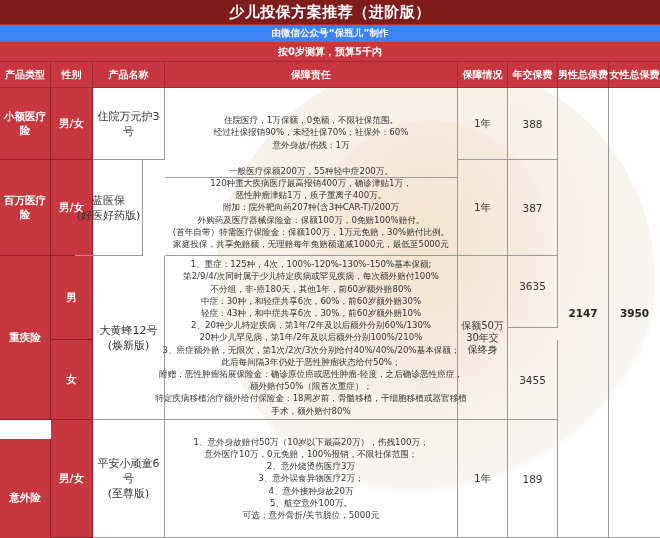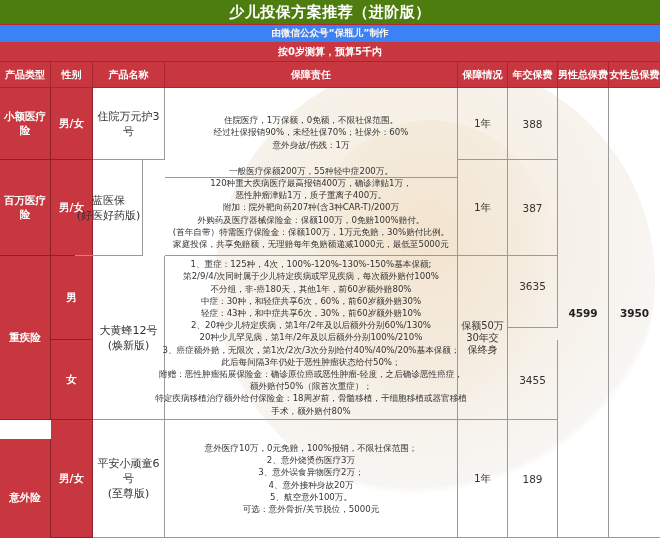--- a/index.html
+++ b/index.html
@@ -8,21 +8,21 @@
     background: #ffffff;
     font-family: "DejaVu Sans", "Liberation Sans", sans-serif;
     position: relative;
   }
   .wrap { position: absolute; left: 0; top: 0; width: 660px; height: 538px; }
   .band {
     position: absolute; left: 0; width: 660px;
     display: flex; align-items: center; justify-content: center;
     color: #ffffff; box-sizing: border-box;
   }
-  .title { top: 0; height: 25px; background: #4d7c0f; font-size: 15px; font-weight: bold; letter-spacing: 0.5px; border-bottom: 1px solid #b22a33; }
+  .title { top: 0; height: 25px; background: #7f1d1d; font-size: 15px; font-weight: bold; letter-spacing: 0.5px; border-bottom: 1px solid #b22a33; }
   .subtitle { top: 25px; height: 17px; background: #3b82f6; font-size: 9.5px; font-weight: bold; color: #fff7ef; }
   .budget { top: 42px; height: 20px; background: #c8363f; font-size: 10px; font-weight: bold; border-bottom: 1px solid #a8262f; }
 
   
   .watermark {
     position: absolute; left: 215px; top: 60px; width: 440px; height: 440px;
     border-radius: 50%;
     background: radial-gradient(circle at 45% 40%, rgba(240,226,200,0.55) 0%, rgba(236,224,205,0.45) 45%, rgba(234,228,220,0.35) 70%, rgba(255,255,255,0) 72%);
     pointer-events: none;
   }
@@ -141,26 +141,27 @@
   <div class="cell white" style="left:508px;top:244px;width:50px;height:84px;">3635</div>
   <div class="cell white" style="left:508px;top:340px;width:50px;height:80px;">3455</div>
 
   <div class="cell red" style="left:0;top:439px;width:51px;height:118px;">意外险</div>
   <div class="cell red" style="left:51px;top:420px;width:42px;height:118px;">男/女</div>
   <div class="cell white prod" style="left:93px;top:420px;width:72px;height:118px;">
     <span>平安小顽童6号</span>
     <span>(至尊版)</span>
   </div>
   <div class="cell white duty" style="left:165px;top:420px;width:293px;height:118px;">
+    <span>1、意外身故赔付50万（10岁以下最高20万），伤残100万；</span>
     <span>意外医疗10万，0元免赔，100%报销，不限社保范围；</span>
     <span>2、意外烧烫伤医疗3万</span>
     <span>3、意外误食异物医疗2万；</span>
     <span>4、意外接种身故20万</span>
     <span>5、航空意外100万。</span>
     <span>可选：意外骨折/关节脱位，5000元</span>
   </div>
   <div class="cell white" style="left:458px;top:420px;width:50px;height:118px;">1年</div>
   <div class="cell white" style="left:508px;top:420px;width:50px;height:118px;">189</div>
 
-  <div class="cell white bold" style="left:558px;top:88px;width:51px;height:450px;">4599</div>
+  <div class="cell white bold" style="left:558px;top:88px;width:51px;height:450px;">2147</div>
   <div class="cell white bold" style="left:609px;top:88px;width:51px;height:450px;border-right:none;">3950</div>
 
 </div>
 
 </body></html>

